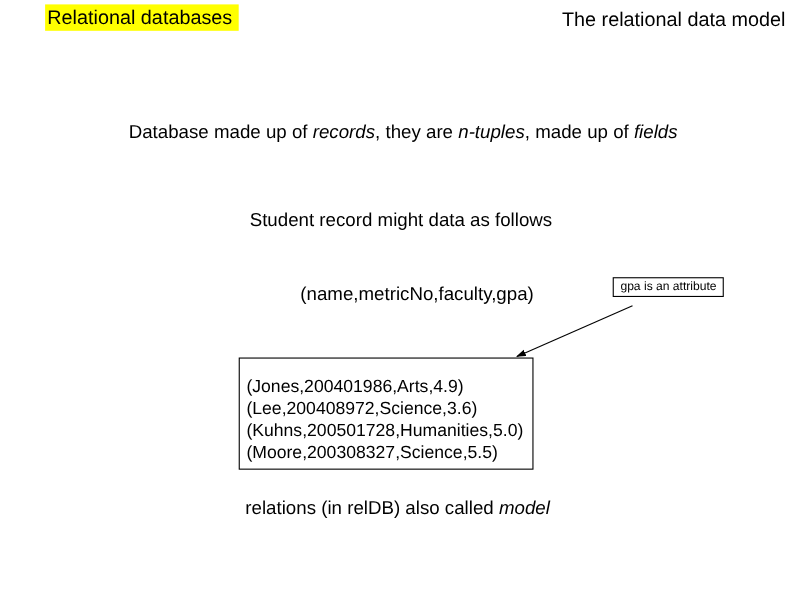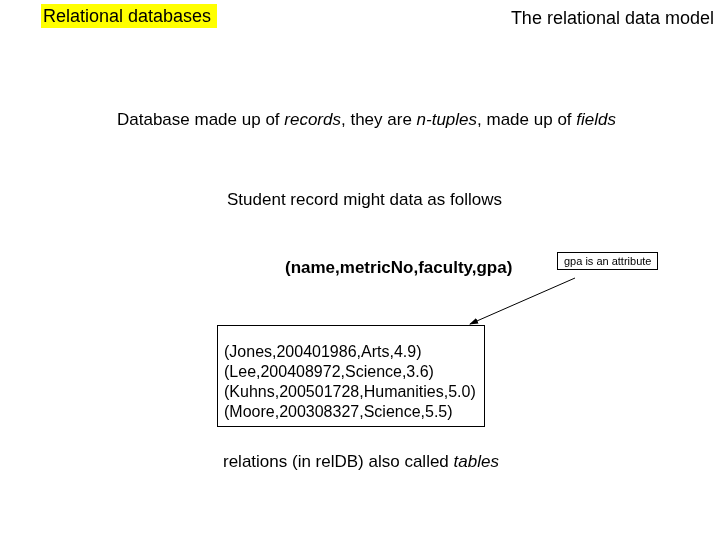--- a/index.html
+++ b/index.html
@@ -33,22 +33,21 @@
     top: 110px;
     left: 80px;
     font-size: 17px;
   }
   .line2 {
     top: 190px;
     left: 190px;
   }
   .tuple-schema {
     top: 258px;
-    left: 248px;
-    font-weight: bold;
+    left: 236px;
   }
   .records-box {
     top: 325px;
     left: 200px;
     border: 1px solid #000;
     padding: 16px 8px 4px 6px;
     line-height: 1.25;
     font-size: 16px;
     margin-left: 17px;
   }
@@ -100,14 +99,14 @@
 </svg>
 
 <div class="abs records-box">
   <div>(Jones,200401986,Arts,4.9)</div>
   <div>(Lee,200408972,Science,3.6)</div>
   <div>(Kuhns,200501728,Humanities,5.0)</div>
   <div>(Moore,200308327,Science,5.5)</div>
 </div>
 
 <div class="abs footer-line">
-  <span>relations  (in relDB) also called </span><span class="ital">tables</span>
+  <span>relations  (in relDB) also called </span><span class="ital">model</span>
 </div>
 
 </body></html>

